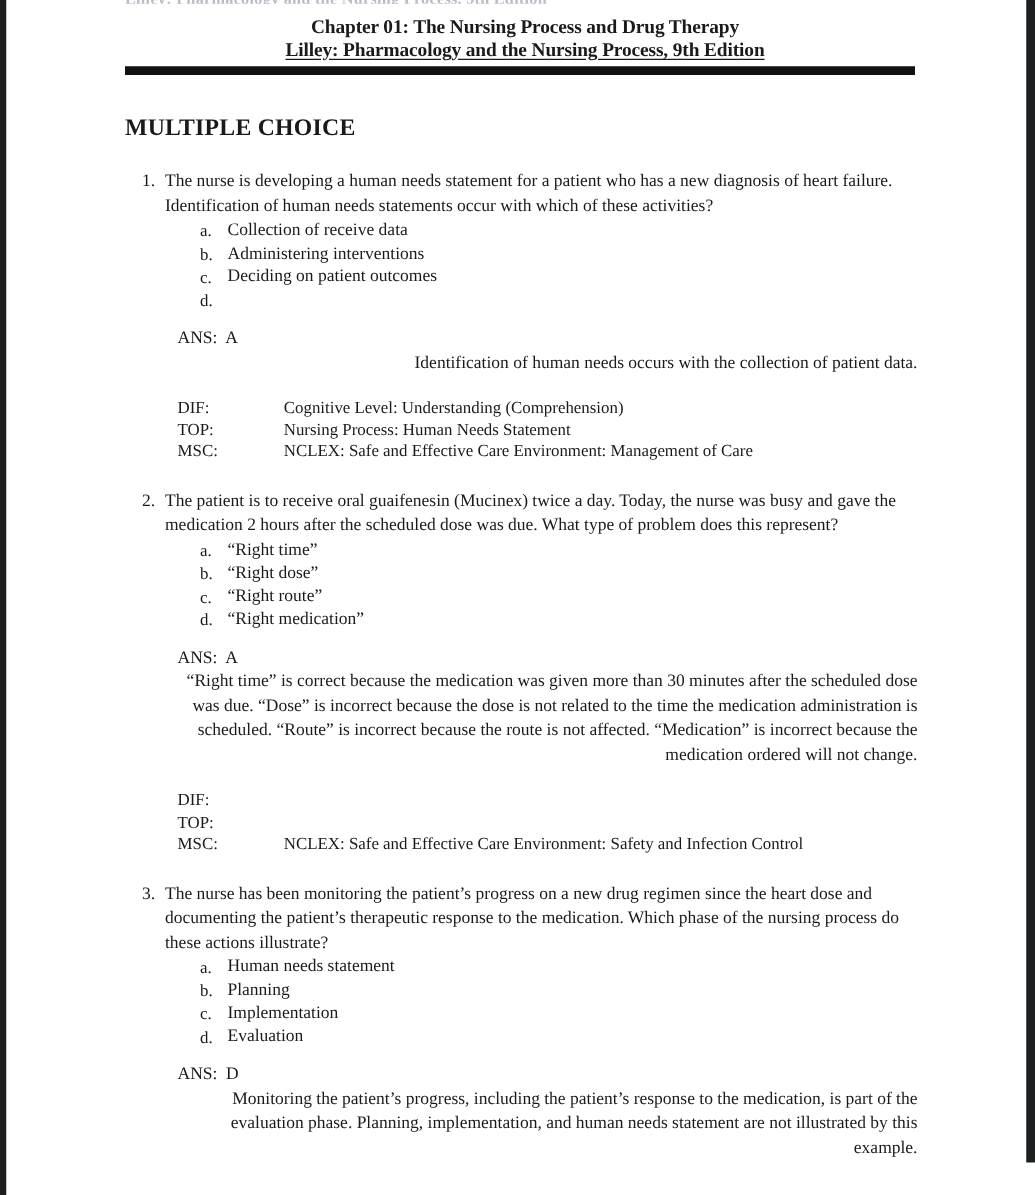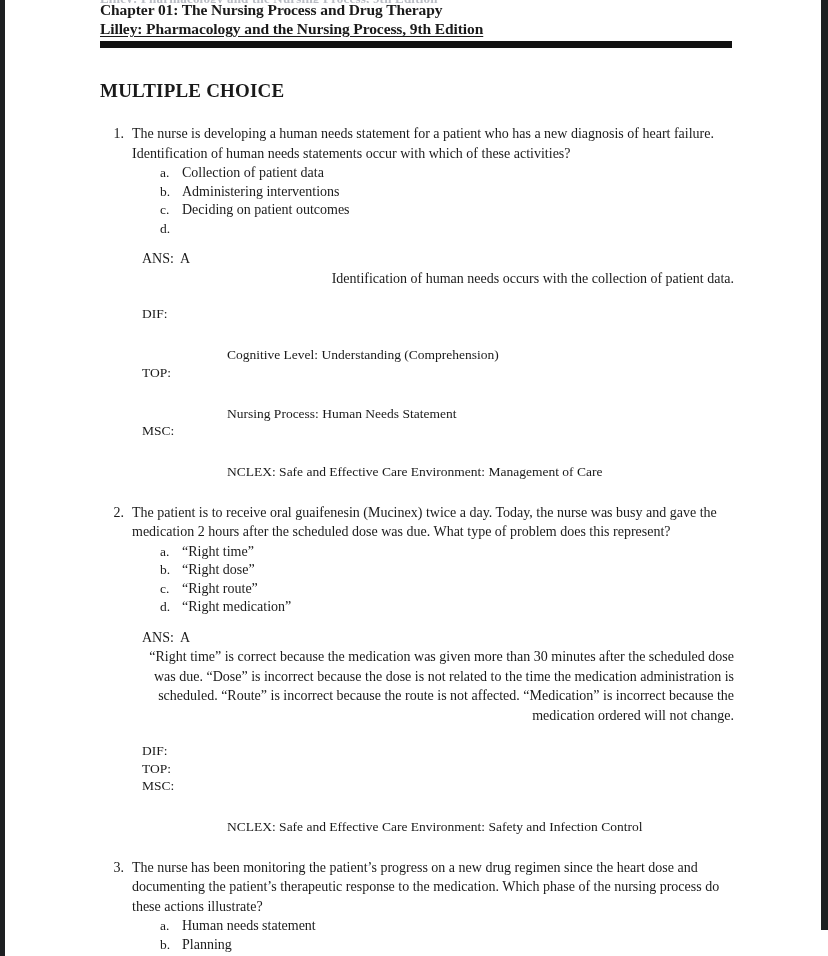--- a/index.html
+++ b/index.html
@@ -45,20 +45,22 @@
   }
 
   .content {
     position: absolute;
     left: 100px;
     top: 0;
     width: 640px;
   }
 
   .doc-header {
+    padding-top: 12px;
+    text-align: center;
   }
   .hdr-line {
     font-weight: bold;
     font-size: 15.5px;
     line-height: 19px;
     letter-spacing: -0.1px;
     white-space: nowrap;
   }
   .hdr-line.underlined {
     text-decoration: underline;
@@ -144,21 +146,20 @@
     display: flex;
     align-items: flex-start;
     gap: 43px;
   }
   .meta-label {
     width: 38px;
     flex: 0 0 38px;
   }
   .meta-value {
     padding-left: 4px;
-    margin-top: 41px;
   }
 </style>
 </head>
 <body>
 
 <div class="page">
 
   <div class="scan-edge-left"></div>
   <div class="scan-edge-right"></div>
 
@@ -176,21 +177,21 @@
 
     <div id="questions-container">
         <div class="question-block">
           <div class="q-row">
             <div class="q-num">1.</div>
             <div class="q-stem">The nurse is developing a human needs statement for a patient who has a new diagnosis of heart failure. Identification of human needs statements occur with which of these activities?</div>
           </div>
           <div class="options">
             <div class="opt-row">
               <div class="opt-letter">a.</div>
-              <div class="opt-text">Collection of patient data</div>
+              <div class="opt-text">Collection of receive data</div>
             </div>
             <div class="opt-row">
               <div class="opt-letter">b.</div>
               <div class="opt-text">Administering interventions</div>
             </div>
             <div class="opt-row">
               <div class="opt-letter">c.</div>
               <div class="opt-text">Deciding on patient outcomes</div>
             </div>
             <div class="opt-row">
@@ -272,17 +273,21 @@
             </div>
             <div class="opt-row">
               <div class="opt-letter">c.</div>
               <div class="opt-text">Implementation</div>
             </div>
             <div class="opt-row">
               <div class="opt-letter">d.</div>
               <div class="opt-text">Evaluation</div>
             </div>
           </div>
+          <div class="answer-block">
+            <div class="ans-line">ANS:  D</div>
+            <div class="rationale">Monitoring the patient’s progress, including the patient’s response to the medication, is part of the evaluation phase. Planning, implementation, and human needs statement are not illustrated by this example.</div>
+          </div>
         </div>
       </div>
 
   </div>
 </div>
 
 </body></html>

